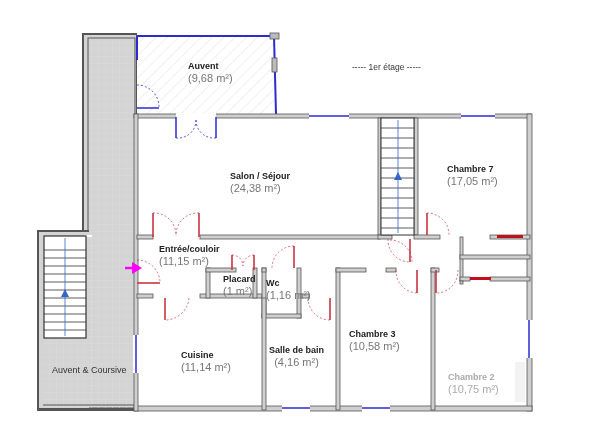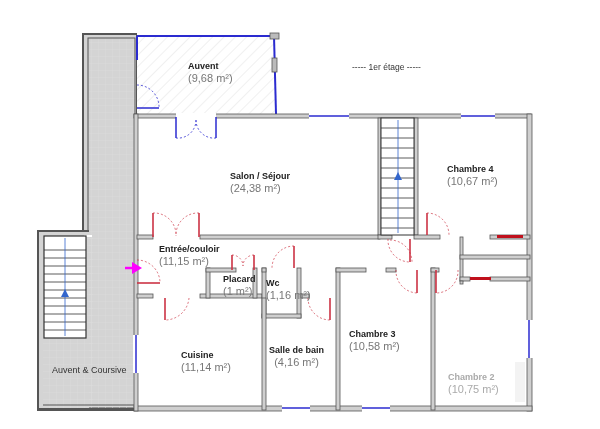--- a/index.html
+++ b/index.html
@@ -230,22 +230,22 @@
   <span class="name">Auvent</span>
   <span class="area">(9,68 m²)</span>
 </div>
 
 <div class="lbl" style="left:230px; top:172px;">
   <span class="name">Salon / Séjour</span>
   <span class="area">(24,38 m²)</span>
 </div>
 
 <div class="lbl" style="left:447px; top:165px;">
-  <span class="name">Chambre 4</span>
-  <span class="area">(10,67 m²)</span>
+  <span class="name">Chambre 7</span>
+  <span class="area">(17,05 m²)</span>
 </div>
 
 <div class="lbl" style="left:159px; top:245px;">
   <span class="name">Entrée/couloir</span>
   <span class="area">(11,15 m²)</span>
 </div>
 
 <div class="lbl" style="left:223px; top:275px;">
   <span class="name">Placard</span>
   <span class="area">(1 m²)</span>

